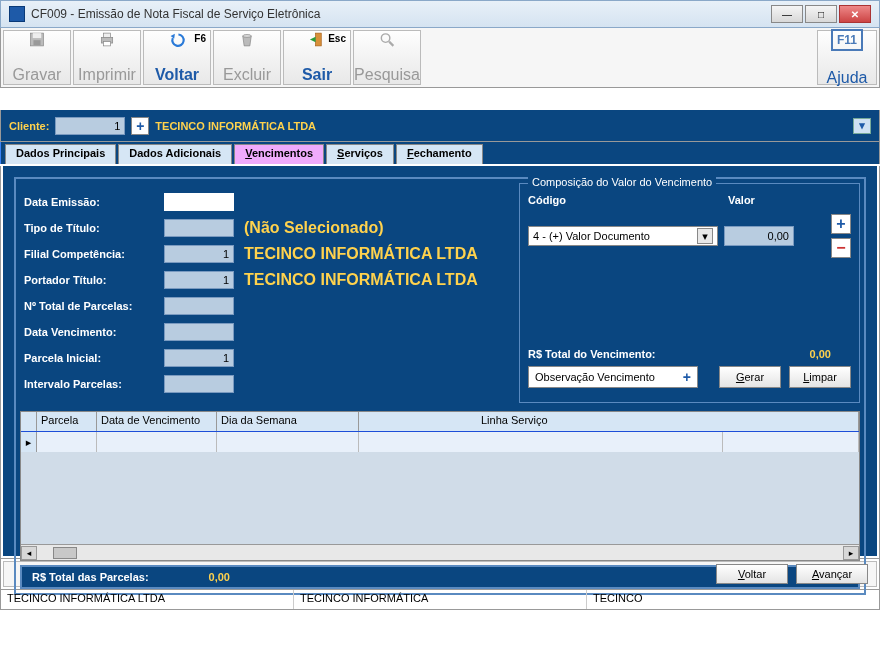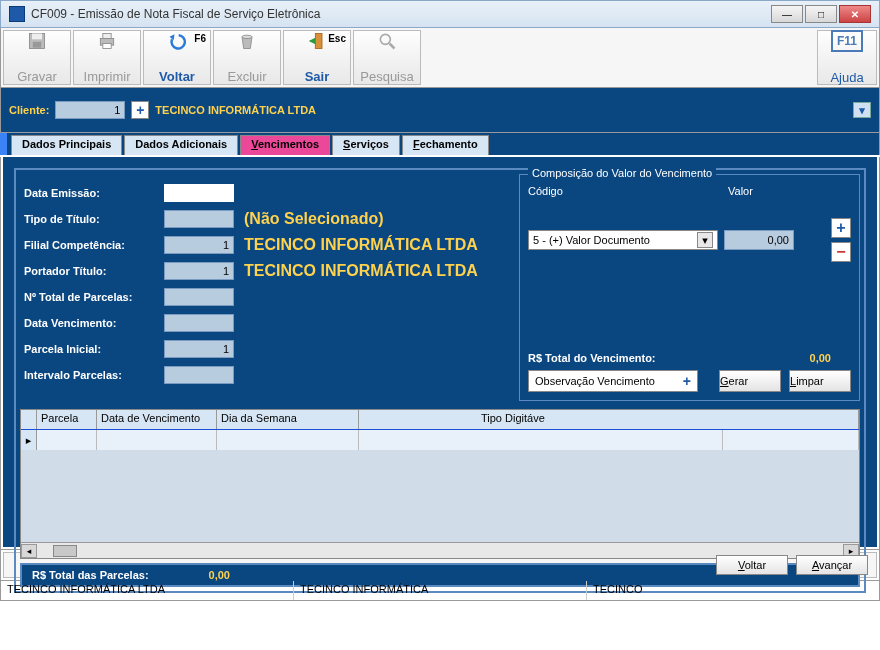--- a/index.html
+++ b/index.html
@@ -9,76 +9,76 @@
 .titlebar { height: 28px; background: linear-gradient(#e8f0f8,#d5e3f1); border: 1px solid #8aa8c8; display: flex; align-items: center; padding: 0 8px; }
 .titlebar .app-icon { width: 16px; height: 16px; background: #1e5aa8; margin-right: 6px; border: 1px solid #0a3a78; }
 .titlebar .title { flex: 1; color: #333; font-size: 12px; }
 .titlebar .winbtns { display: flex; gap: 2px; }
 .winbtn { width: 32px; height: 18px; background: linear-gradient(#f5f5f5,#d8d8d8); border: 1px solid #888; display: flex; align-items: center; justify-content: center; font-size: 10px; cursor: pointer; }
 .winbtn.close { background: linear-gradient(#e88,#c44); color: #fff; border-color: #a33; font-weight: bold; }
 
 
 .toolbar { height: 60px; border: 1px solid #999; border-top: none; display: flex; padding: 2px; gap: 2px; background: #f6f6f6; }
 .tbtn { width: 68px; border: 1px solid #bbb; background: linear-gradient(#fefefe,#e8e8e8); display: flex; flex-direction: column; align-items: center; justify-content: center; position: relative; cursor: pointer; }
-.tbtn .tlabel { font-size: 13px; color: #555; margin-top: 18px; }
+.tbtn .tlabel { font-size: 16px; color: #555; margin-top: 18px; }
 .tbtn.disabled .tlabel { color: #999; }
 .tbtn.active .tlabel { color: #1e5aa8; font-weight: bold; }
 .tbtn .hotkey { position: absolute; top: 2px; right: 4px; font-size: 10px; font-weight: bold; }
 .tbtn svg { width: 28px; height: 28px; }
 .toolbar-spacer { flex: 1; }
 .tbtn.help { width: 60px; }
 .tbtn.help .f11box { border: 2px solid #4a7ab8; color: #4a7ab8; font-weight: bold; padding: 2px 4px; font-size: 12px; }
 
 
-.clientbar { height: 45px; background: #0a4680; display: flex; align-items: center; padding: 0 8px; gap: 6px; color: #fff; font-weight: bold; border: 1px solid #999; border-top: none; }
+.clientbar { height: 32px; background: #0a4680; display: flex; align-items: center; padding: 0 8px; gap: 6px; color: #fff; font-weight: bold; border: 1px solid #999; border-top: none; margin-top: 22px; }
 .clientbar .lbl { color: #ffd24d; }
 .clientbar .clinput { width: 70px; height: 18px; background: #b8cce0; border: 1px solid #7a9ac0; text-align: right; padding: 0 4px; color: #000; font-weight: normal; }
 .plusbtn { width: 18px; height: 18px; background: #fff; border: 1px solid #888; color: #1e5aa8; font-weight: bold; display: flex; align-items: center; justify-content: center; cursor: pointer; font-size: 14px; }
 .clientbar .name { color: #ffd24d; font-size: 11px; }
 .clientbar .expand { margin-left: auto; width: 18px; height: 16px; background: #cfe1f3; border: 1px solid #7a9; cursor: pointer; display:flex;align-items:center;justify-content:center;color:#1e5aa8;}
 
 
-.tabbar { height: 22px; background: #0a4680; display: flex; align-items: flex-end; padding-left: 4px; border-left:7px solid #3b82f6;border-right:1px solid #999; }
+.tabbar { height: 22px; background: #0a4680; display: flex; align-items: flex-end; padding-left: 4px; border-left:1px solid #3b82f6;border-right:1px solid #999; }
 .tab { height: 20px; padding: 2px 10px; background: #d6e6f5; border: 1px solid #888; border-bottom: none; margin-right: 2px; font-weight: bold; color: #000; cursor: pointer; font-size: 11px; }
-.tab.active { background: #ec4899; }
+.tab.active { background: #f0abfc; }
 .tab u { text-decoration: underline; }
 
 
 .mainwrap { border: 1px solid #999; border-top:none; padding: 0; }
 .mainpanel { background: #0a4680; border: 3px solid #0a4680; margin: 2px; padding: 8px; display: flex; flex-direction: column; height: 390px; }
 .mainpanel-inner { border: 2px solid #5a8ac0; padding: 4px; flex:1; display:flex; flex-direction:column; }
 
 
 .formrow { display: flex; }
 .leftform { width: 495px; padding: 6px 4px; }
 .rightform { flex: 1; border: 1px solid #5a8ac0; padding: 4px 8px 8px; position: relative; margin-left:4px;}
 .rightform .legend { position: absolute; top: -8px; left: 8px; background: #0a4680; padding: 0 4px; color: #fff; font-size: 11px; }
 .fld { display: flex; align-items: center; height: 26px; }
 .fld .flabel { width: 140px; color: #fff; font-weight: bold; }
 .fld .finput { width: 70px; height: 18px; background: #b8cce0; border: 1px solid #7a9ac0; text-align: right; padding: 0 4px; color: #000; }
 .fld .finput.white { background: #fff; border: 1px solid #fff; }
 .fld .fextra { margin-left: 10px; color: #ffd24d; font-weight: bold; font-size: 16px; }
 
-.rightform .rhdr { display: flex; color: #fff; margin: 6px 0 21px; }
+.rightform .rhdr { display: flex; color: #fff; margin: 6px 0 8px; font-weight: bold; }
 .rightform .rhdr .c1 { width: 200px; }
 .rightform .rrow { display: flex; align-items: center; gap: 6px; }
 .combo { width: 190px; height: 20px; background: #fff; border: 1px solid #888; display: flex; align-items: center; padding: 0 4px; cursor: pointer; }
 .combo .caret { margin-left: auto; border: 1px solid #888; width: 16px; height: 16px; display:flex;align-items:center;justify-content:center; background: #e8e8e8;}
 .valinput { width: 70px; height: 20px; background: #b8cce0; border: 1px solid #7a9ac0; text-align: right; padding: 0 4px; }
 .sqbtn { width: 20px; height: 20px; background: #fff; border: 1px solid #888; display: flex; align-items: center; justify-content: center; font-weight: bold; cursor: pointer; font-size: 16px; }
 .sqbtn.plus { color: #1e5aa8; }
 .sqbtn.minus { color: #c33; }
 
 .rtotal { display: flex; color: #fff; font-weight: bold; margin-top: 90px; }
 .rtotal .tval { margin-left: auto; margin-right: 20px; color: #ffd24d; }
 
 .actrow { display: flex; align-items: center; gap: 8px; margin-top: 6px; }
 .obsbtn { width: 170px; height: 22px; background: #fff; border: 1px solid #888; display: flex; align-items: center; padding: 0 6px; cursor: pointer; }
 .obsbtn .plus { margin-left: auto; color: #1e5aa8; font-weight: bold; font-size: 14px; }
-.genbtn { width: 62px; height: 22px; background: linear-gradient(#fff,#e4e4e4); border: 1px solid #888; cursor: pointer; text-align: left; line-height: 20px; }
+.genbtn { width: 62px; height: 22px; background: linear-gradient(#fff,#e4e4e4); border: 1px solid #888; cursor: pointer; text-align: center; line-height: 20px; }
 .genbtn u { text-decoration: underline; }
 
 
 .grid { background: #d0dce8; border: 1px solid #888; margin-top: 8px; height: 150px; display:flex; flex-direction:column;}
 .ghdr { display: flex; background: #d6e6f5; height: 20px; border-bottom: 1px solid #1d4ed8; }
 .ghdr .gc { border-right: 1px solid #999; padding: 2px 4px; font-size: 11px; overflow: hidden; white-space: nowrap; }
 .grow0 { display:flex; height: 20px; background: #e8f0fa; }
 .grow0 .gc { border-right: 1px solid #bbb; }
 .rowsel { width: 16px; background: #d6e6f5; border-right: 1px solid #999; display:flex;align-items:center;justify-content:center; }
 .gridbody { flex:1; background: #d0dce8; }
@@ -229,21 +229,21 @@
     </div>
 
     <div class="rightform">
       <div class="legend">Composição do Valor do Vencimento</div>
       <div class="rhdr">
         <span class="c1">Código</span>
         <span>Valor</span>
       </div>
       <div class="rrow">
         <div class="combo">
-          <span>5 - (+) Valor Documento</span>
+          <span>4 - (+) Valor Documento</span>
           <span class="caret">▾</span>
         </div>
         <input class="valinput" value="0,00" style="">
         <div style="display:flex;flex-direction:column;gap:4px;margin-left:auto">
           <div class="sqbtn plus">+</div>
           <div class="sqbtn minus">−</div>
         </div>
       </div>
       <div class="rtotal">
         <span>R$ Total do Vencimento:</span>
@@ -262,21 +262,21 @@
     </div>
   </div>
 
   <div class="grid">
     <div class="ghdr">
       <div class="rowsel"></div>
       <div class="gc c0">Parcela</div>
       <div class="gc c1">Data de Vencimento</div>
       <div class="gc c2">Dia da Semana</div>
       <div class="gc c3">Valor da Parcela</div>
-      <div class="gc c5">Tipo Digitáve</div>
+      <div class="gc c5">Linha Serviço</div>
     </div>
     <div class="grow0">
       <div class="rowsel">▸</div>
       <div class="gc c0"></div>
             <div class="gc c1"></div>
             <div class="gc c2"></div>
             <div class="gc c3"></div>
             <div class="gc c4"></div>
             <div class="gc c5"></div>
     </div>

